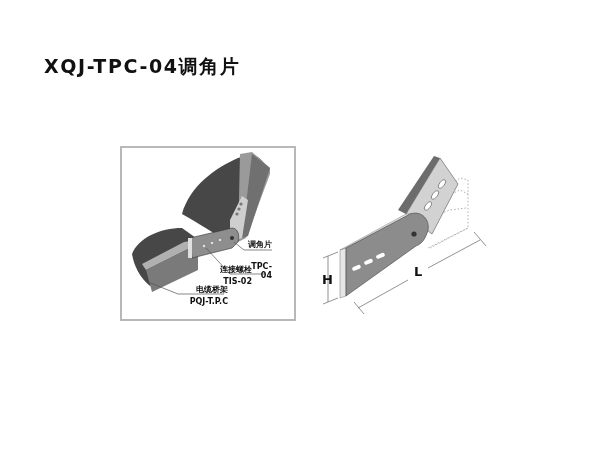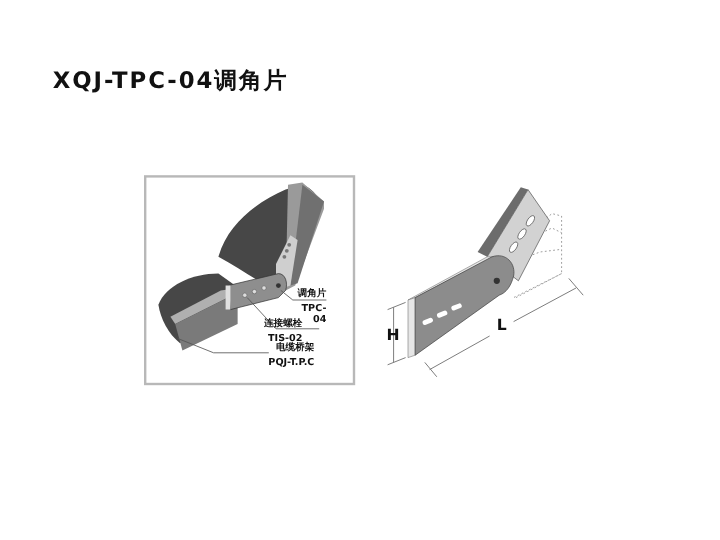--- a/index.html
+++ b/index.html
@@ -49,27 +49,27 @@
     <circle cx="84" cy="100" r="1.8" fill="#ddd" stroke="#555" stroke-width="0.4"></circle>
     <circle cx="92" cy="97" r="1.8" fill="#ddd" stroke="#555" stroke-width="0.4"></circle>
     <circle cx="100" cy="94" r="1.8" fill="#ddd" stroke="#555" stroke-width="0.4"></circle>
 
     <polyline points="114,96 124,104 152,104" fill="none" stroke="#555" stroke-width="0.7"></polyline>
     <polyline points="86,102 110,128 146,128" fill="none" stroke="#555" stroke-width="0.7"></polyline>
     <polyline points="28,136 58,148 104,148" fill="none" stroke="#555" stroke-width="0.7"></polyline>
   </svg>
   <div class="lbl" style="left:124px; top:94px; width:28px;">
     <div>调角片</div>
-    <div style="margin-top:3px;">TPC-04</div>
+    <div style="margin-top:13px;">TPC-04</div>
   </div>
   <div class="lbl" style="left:96px; top:119px; width:36px;">
     <div>连接螺栓</div>
     <div style="margin-top:3px;">TIS-02</div>
   </div>
-  <div class="lbl" style="left:64px; top:139px; width:44px;margin-left:34px;">
+  <div class="lbl" style="left:64px; top:139px; width:44px;">
     <div>电缆桥架</div>
     <div style="margin-top:3px;">PQJ-T.P.C</div>
   </div>
 </div>
 
 <div class="diagram-right">
   <svg width="190" height="170" viewBox="0 0 190 170">
 
     <g fill="none" stroke="#9a9a9a" stroke-width="0.8" stroke-dasharray="1.5,2">
       <polyline points="104,64 150,28 158,30 158,78 118,98"></polyline>

